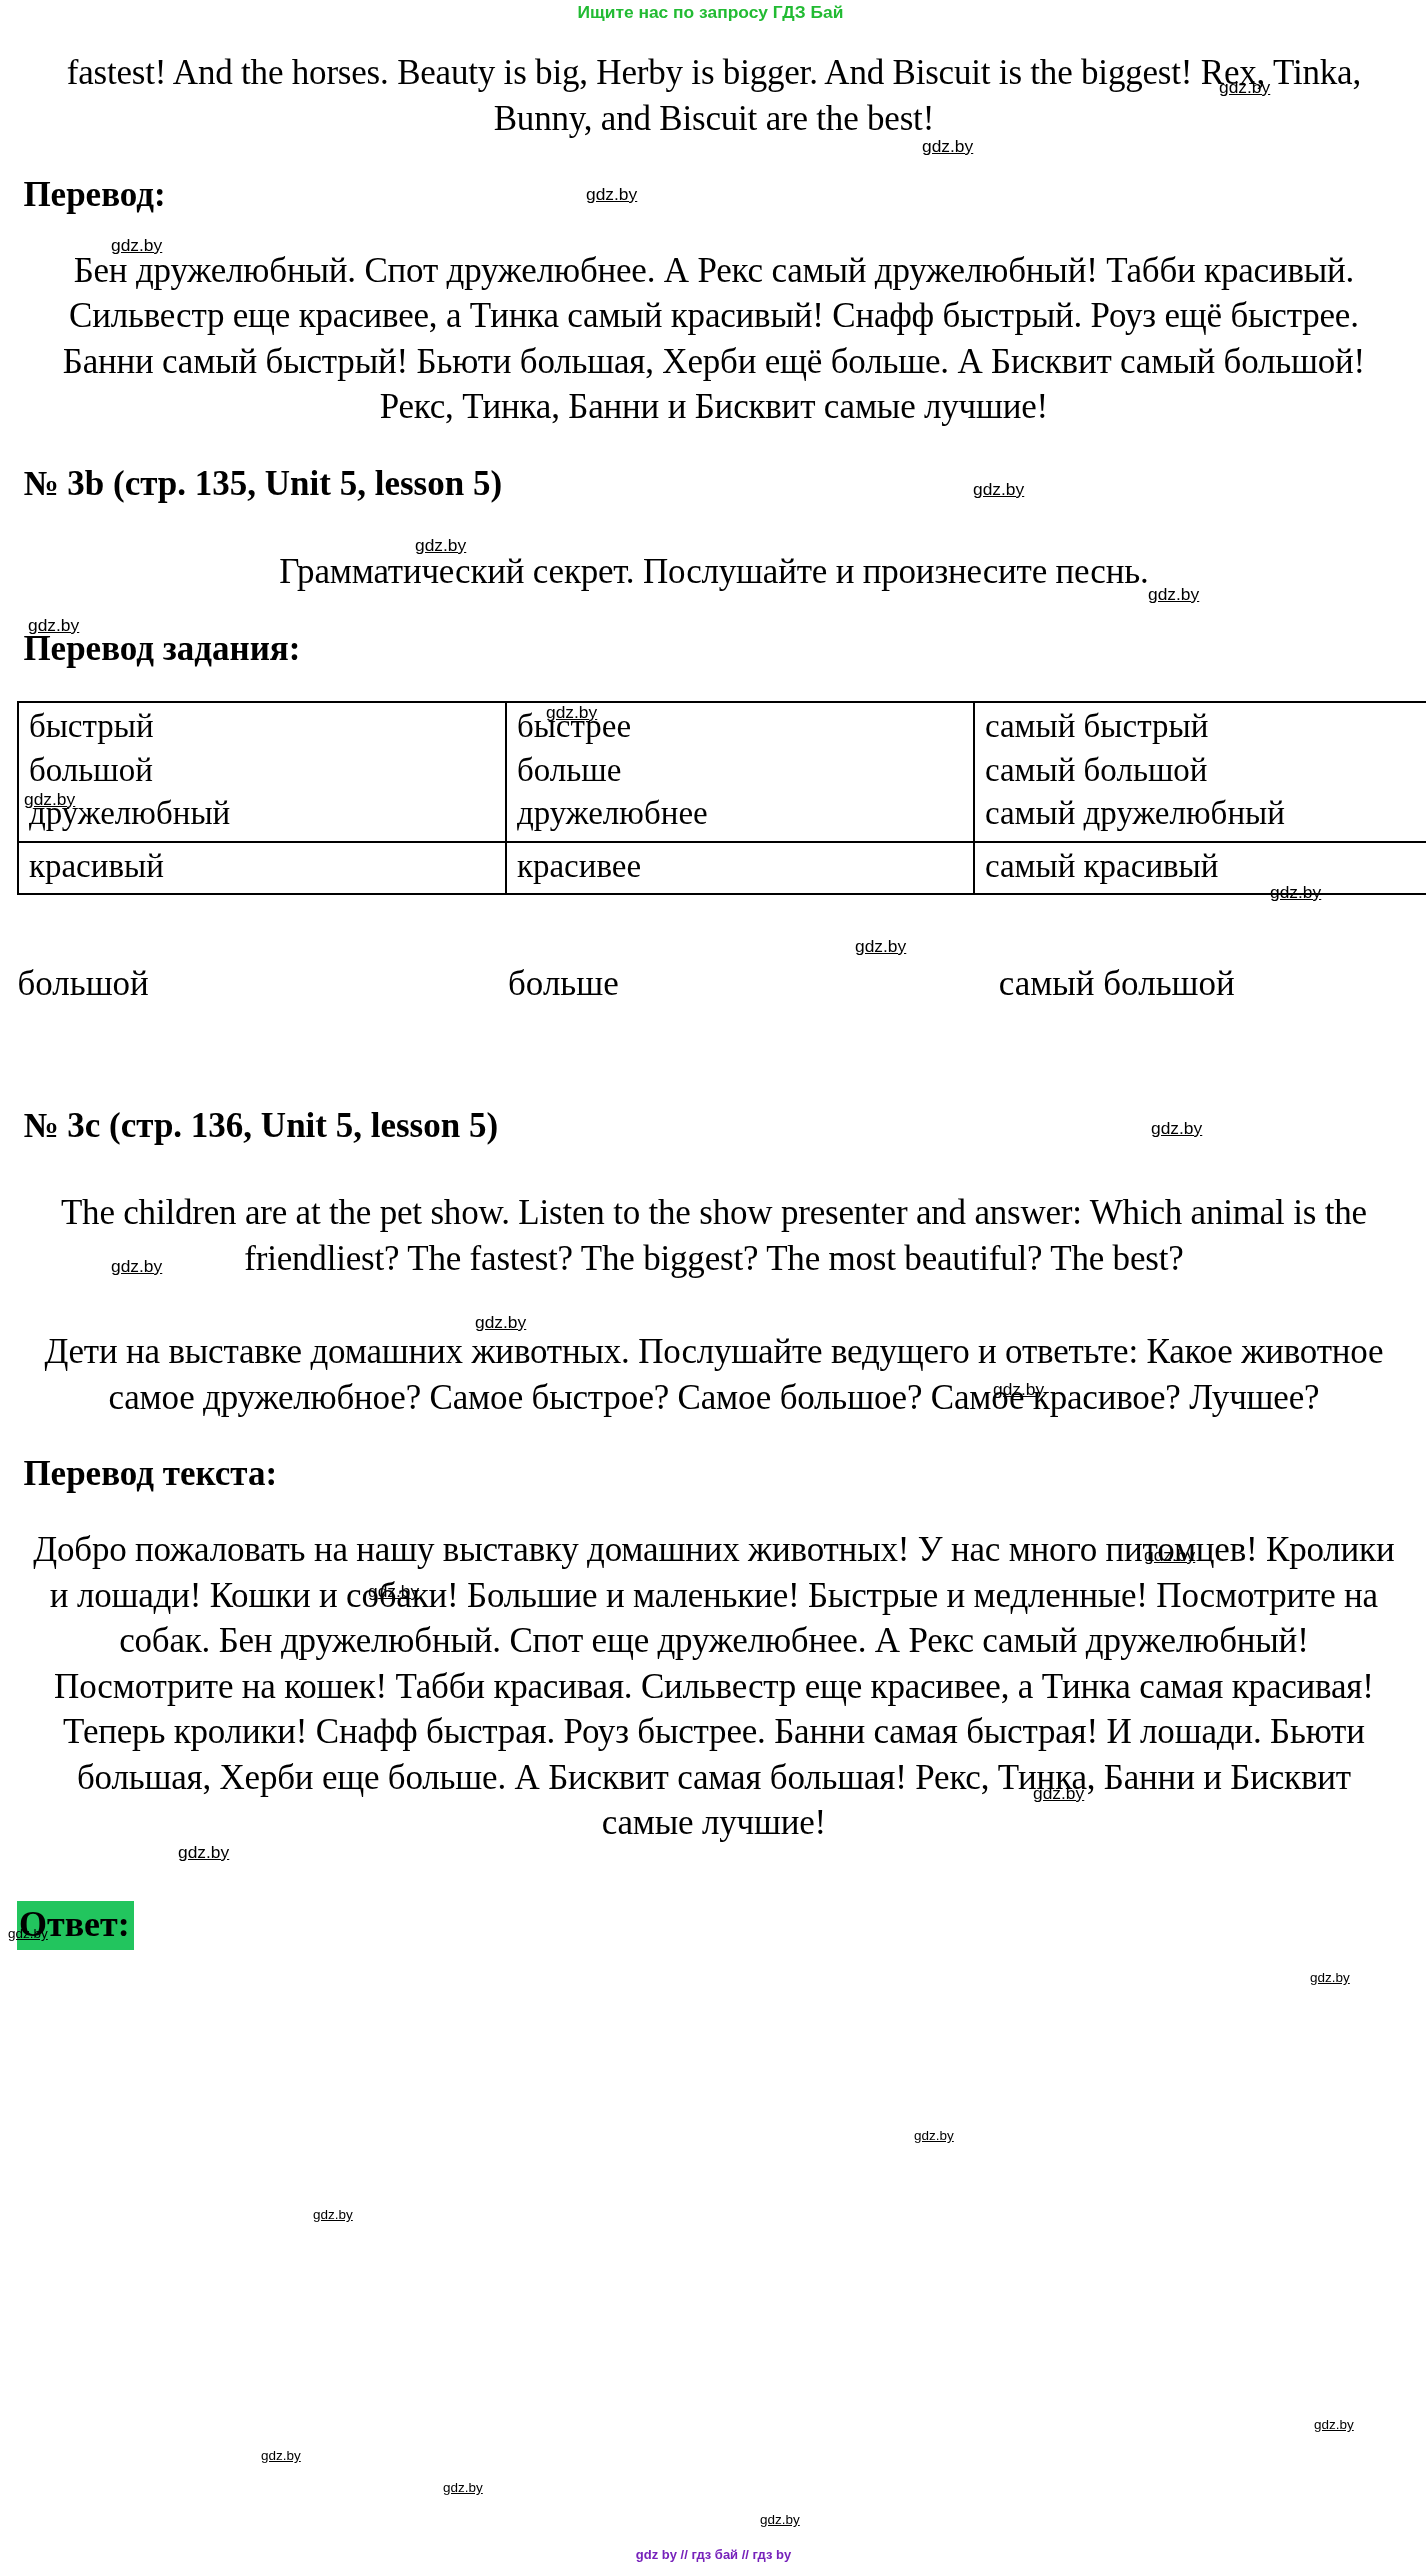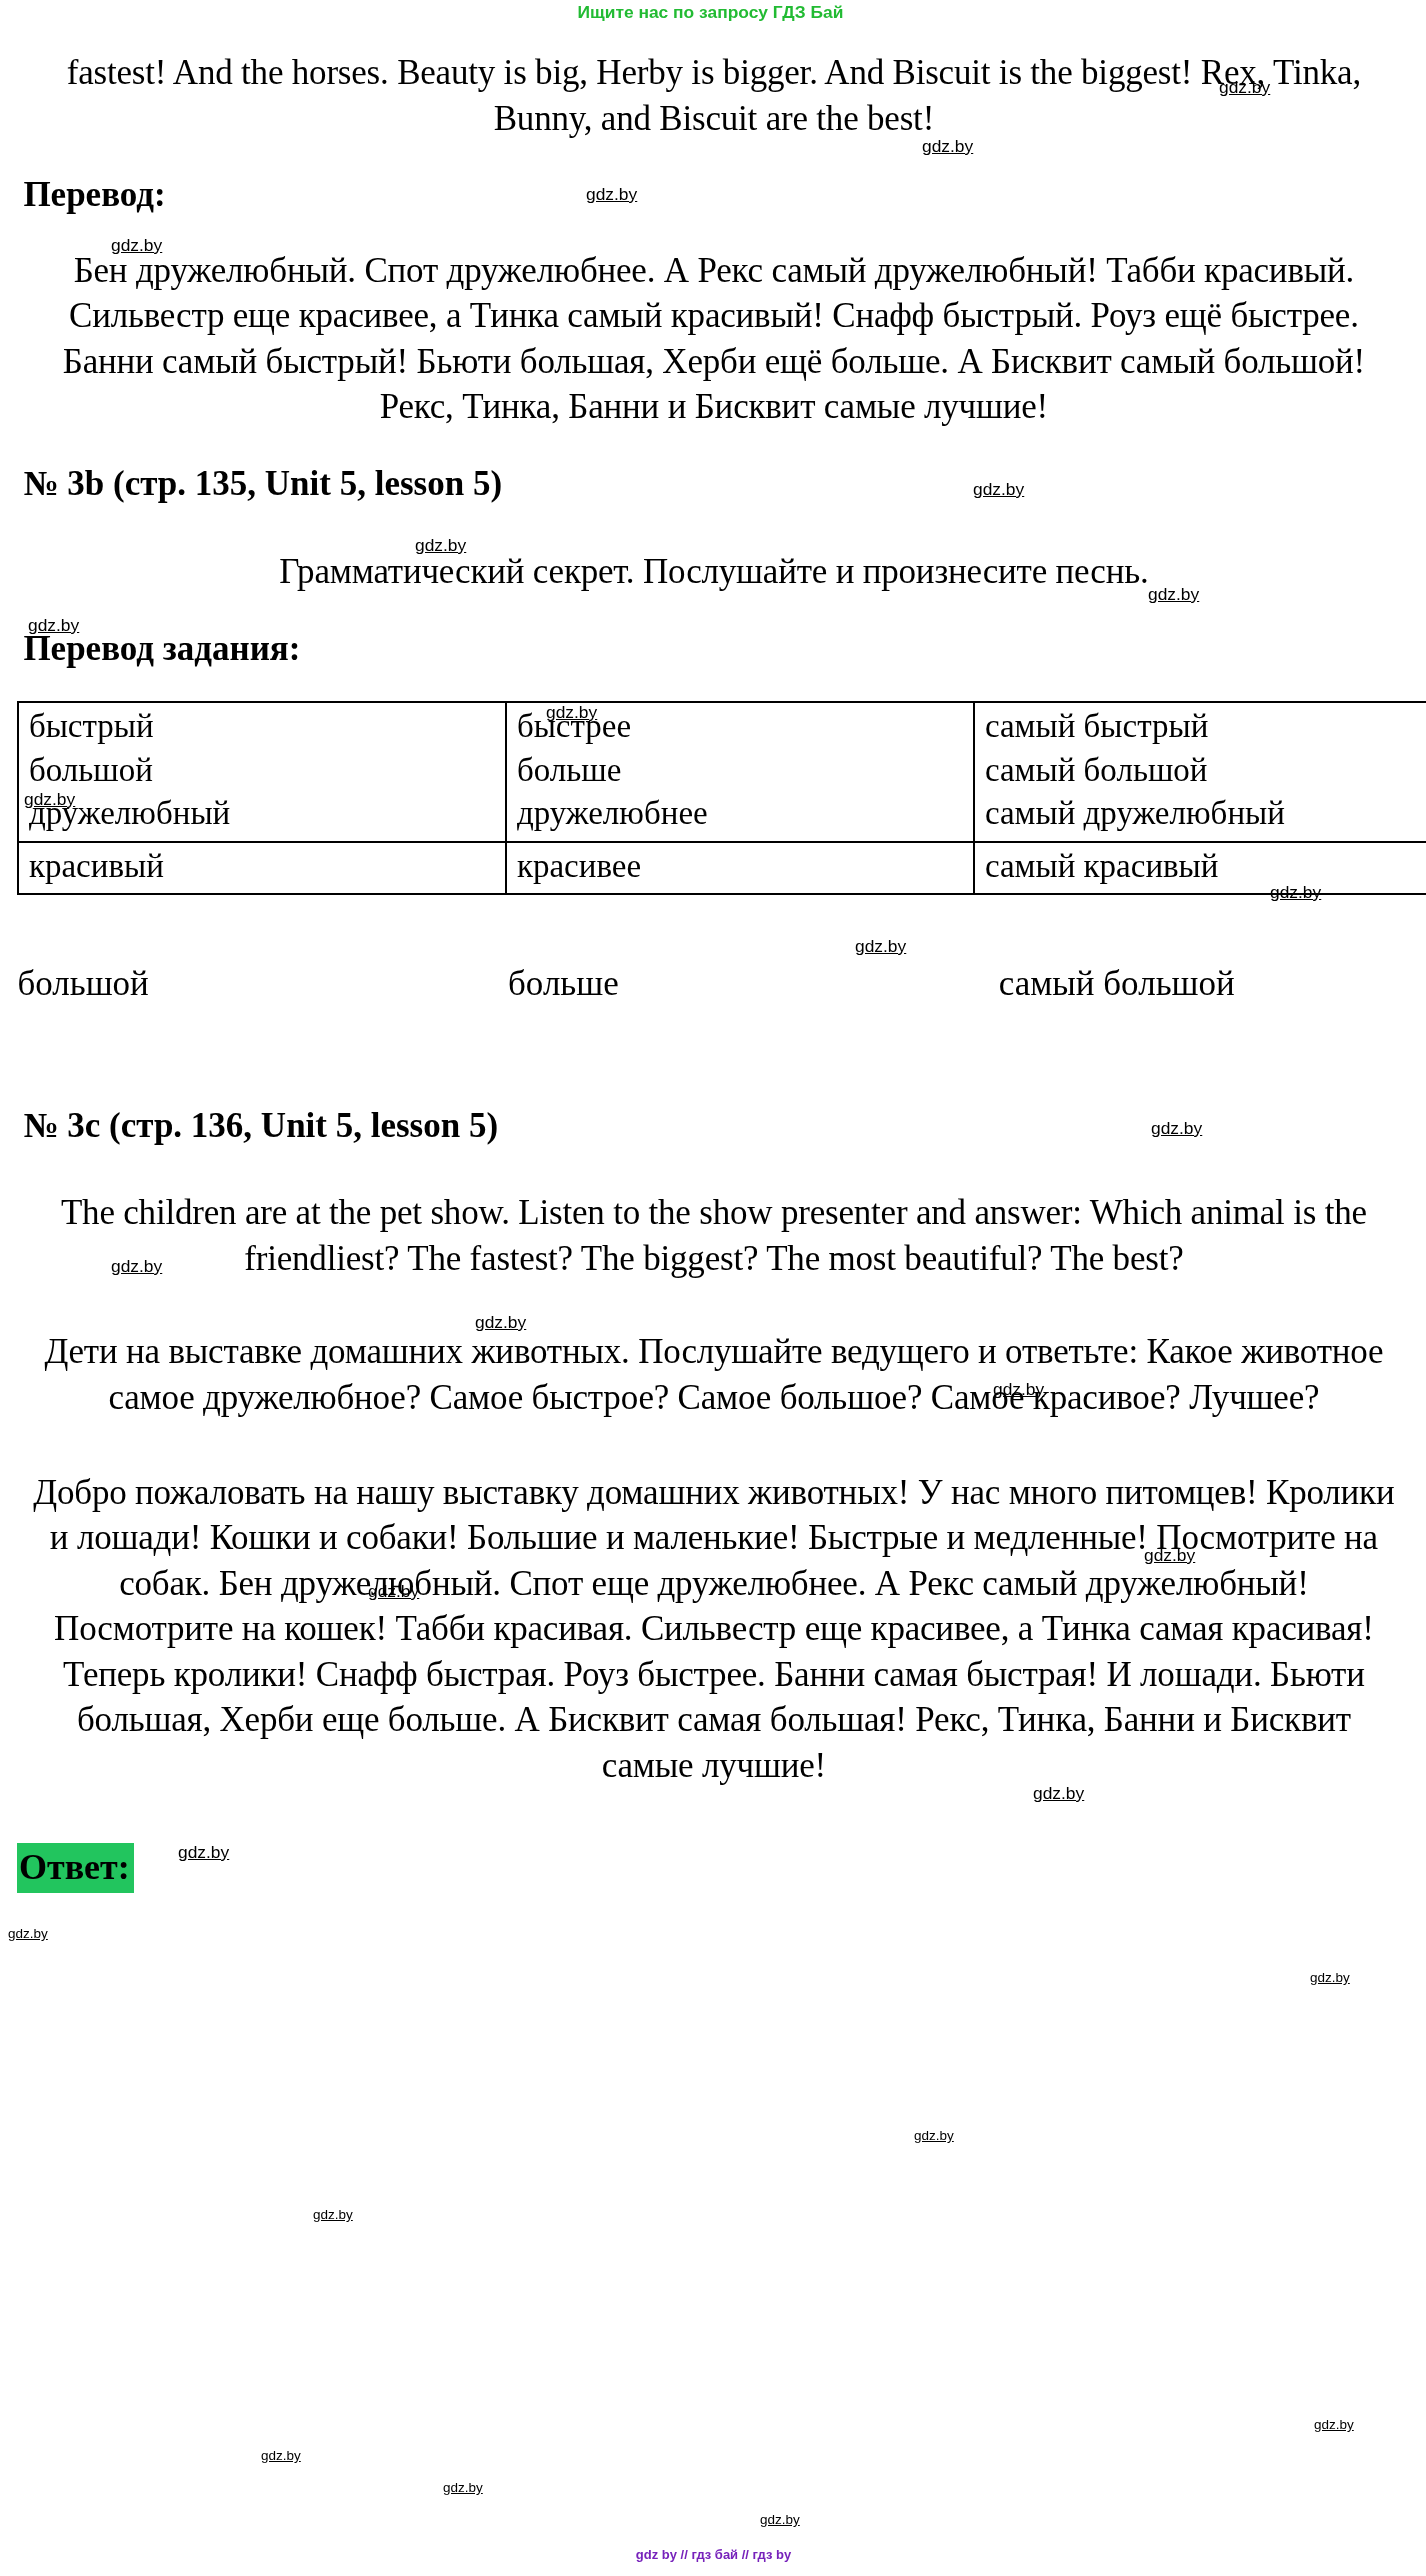--- a/index.html
+++ b/index.html
@@ -214,20 +214,21 @@
     <div class="spacer-md"></div>
 
     <p class="para">The children are at the pet show. Listen to the show presenter and answer: Which animal is the friendliest? The fastest? The biggest? The most beautiful? The best?</p>
 
     <div class="spacer-md"></div>
 
     <p class="para">Дети на выставке домашних животных. Послушайте ведущего и ответьте: Какое животное самое дружелюбное? Самое быстрое? Самое большое? Самое красивое? Лучшее?</p>
 
     <div class="spacer-sm"></div>
 
+    <p class="h-bold">Перевод текста:</p>
 
     <div class="spacer-sm"></div>
 
     <p class="para">Добро пожаловать на нашу выставку домашних животных! У нас много питомцев! Кролики и лошади! Кошки и собаки! Большие и маленькие! Быстрые и медленные! Посмотрите на собак. Бен дружелюбный. Спот еще дружелюбнее. А Рекс самый дружелюбный! Посмотрите на кошек! Табби красивая. Сильвестр еще красивее, а Тинка самая красивая! Теперь кролики! Снафф быстрая. Роуз быстрее. Банни самая быстрая! И лошади. Бьюти большая, Херби еще больше. А Бисквит самая большая! Рекс, Тинка, Банни и Бисквит самые лучшие!</p>
 
     <div class="spacer-lg"></div>
 
     <span class="answer-label">Ответ:</span>
 
   </div>

